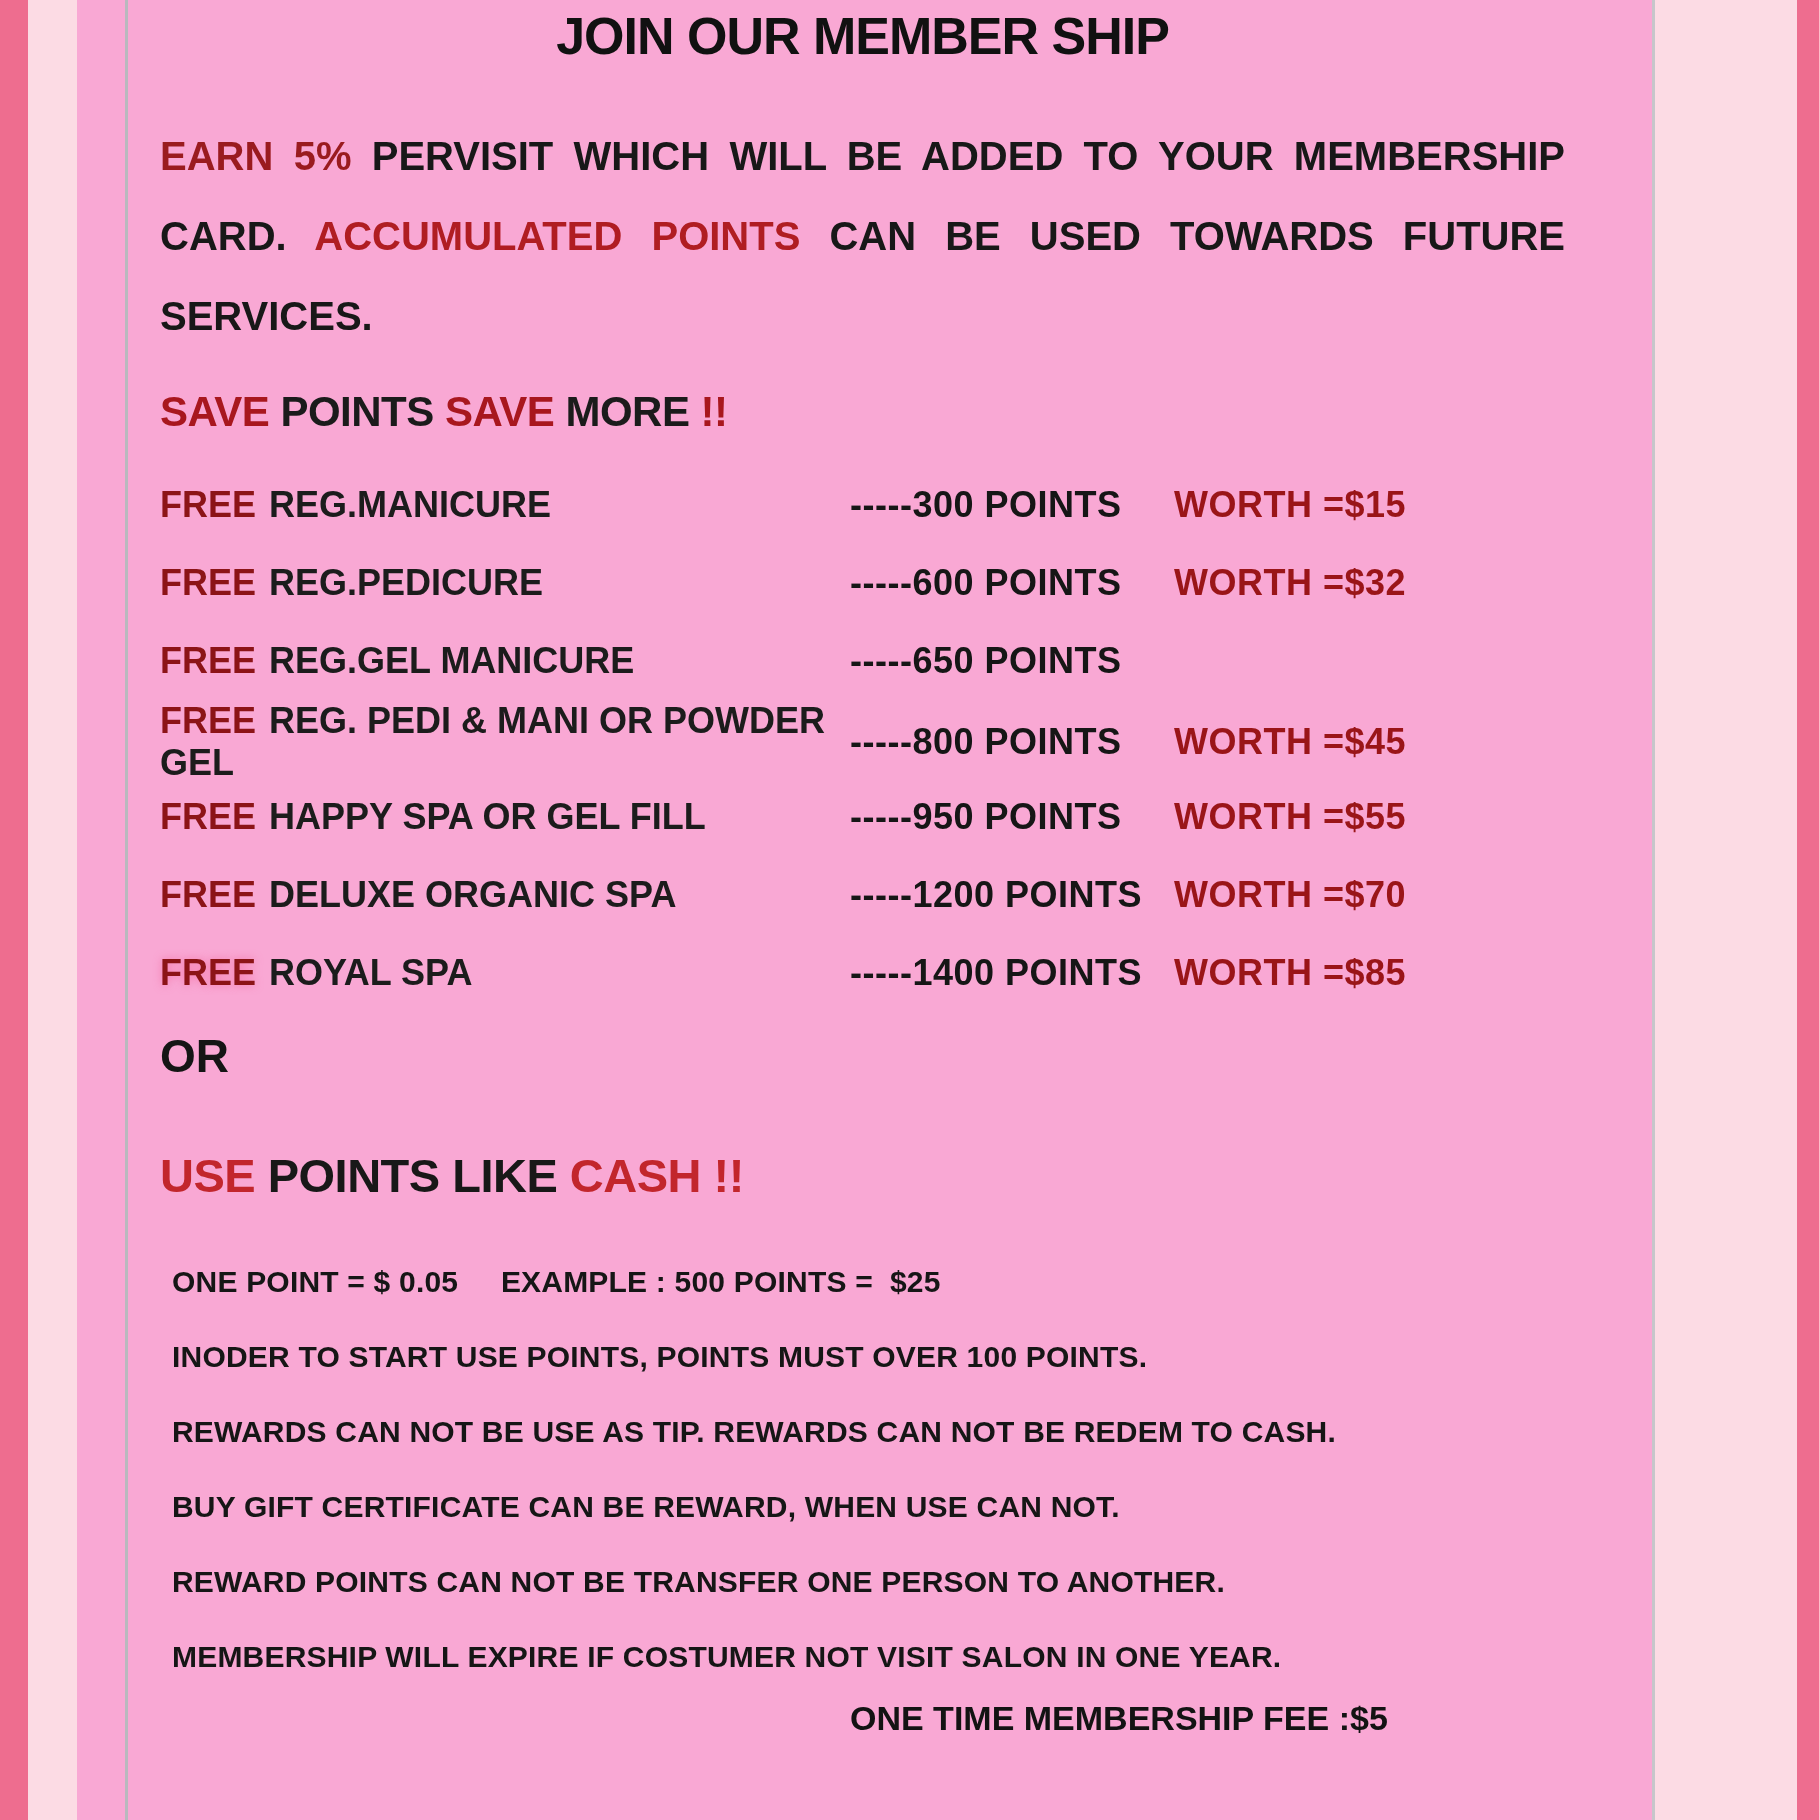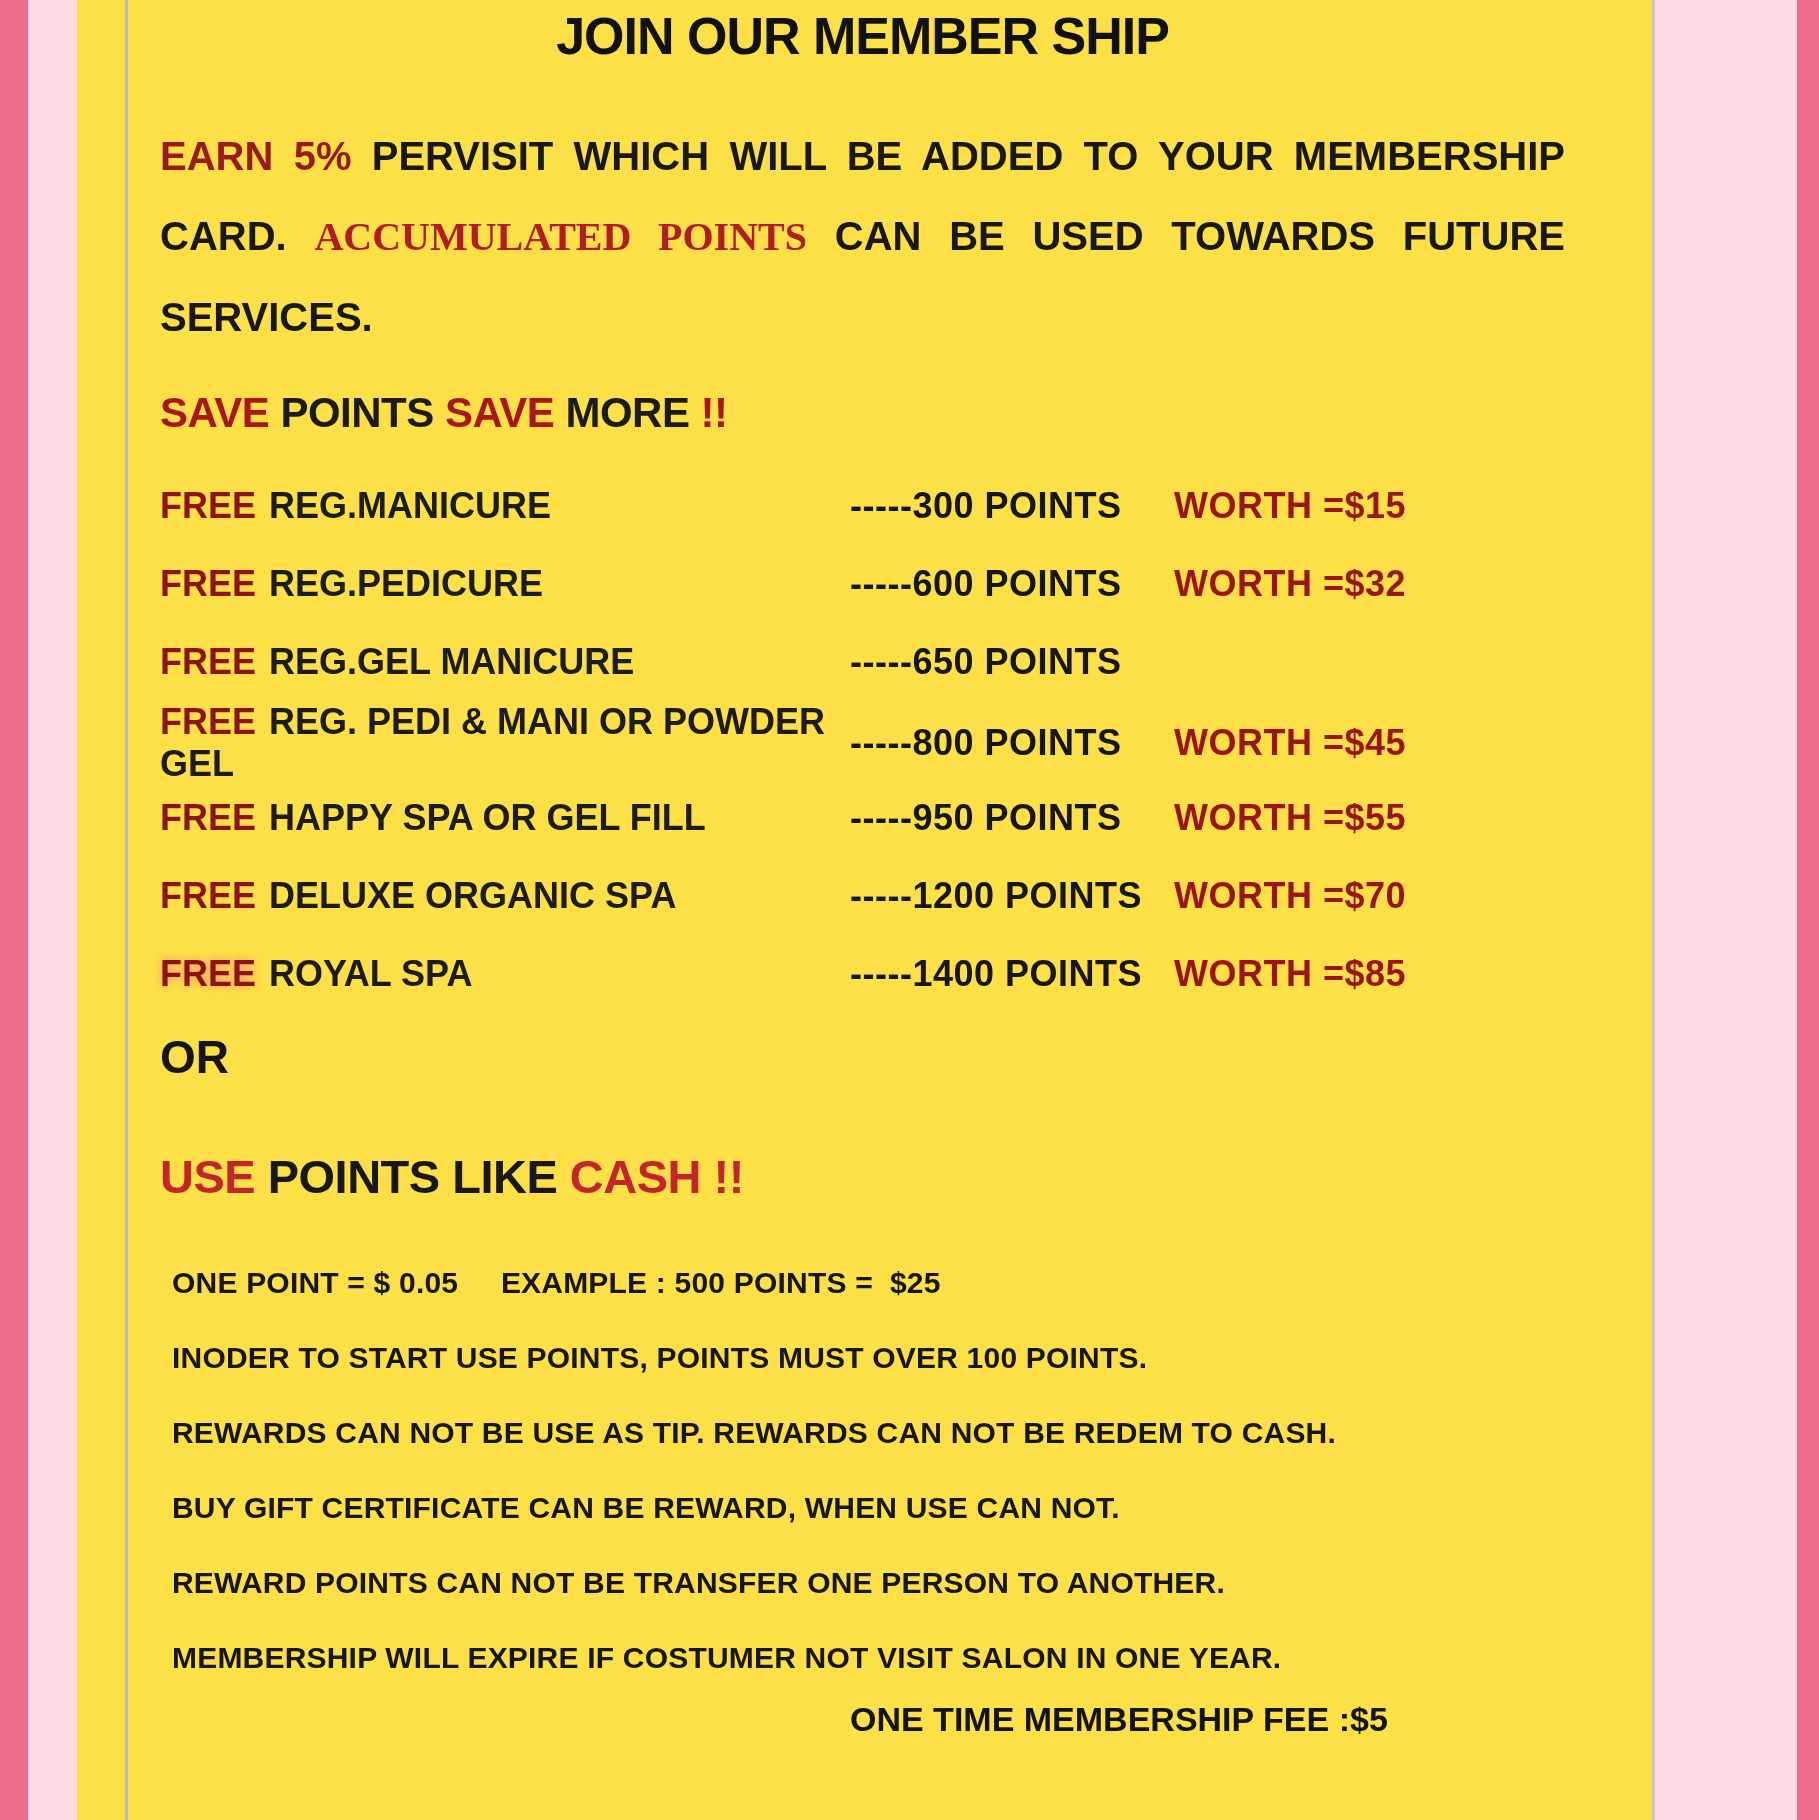--- a/index.html
+++ b/index.html
@@ -7,33 +7,33 @@
     width:1819px;height:1820px;
     background:#fcdbe4;
     font-family:"Liberation Sans", sans-serif;
     position:relative;overflow:hidden;
     color:#1c1c1c;
   }
   .stripe-left{position:absolute;left:0;top:0;bottom:0;width:28px;background:#ee6d8f;}
   .stripe-right{position:absolute;right:0;top:0;bottom:0;width:22px;background:#ee6d8f;}
   .paper{
     position:absolute;left:77px;top:0;bottom:0;width:1575px;
-    background:#fde047;border-right:3px solid #c6c6ca;
+    background:#f9a8d4;border-right:3px solid #c6c6ca;
   }
   .edge-line{position:absolute;top:0;bottom:0;width:3px;background:#b9b9be;left:48px;}
   .content{position:absolute;left:83px;top:0;width:1405px;}
 
   .title{
     margin:6px 0 0 0;font-size:52px;font-weight:800;line-height:60px;
     text-align:center;letter-spacing:-1px;color:#111;
   }
   .intro{margin-top:50px;font-size:40px;font-weight:700;line-height:80px;color:#181818;}
   .intro .jline{text-align:justify;text-align-last:justify;}
   .red-dark{color:#9a1b1f;}
-  .red-mid{color:#b01d22;font-family:Liberation Serif, serif;}
+  .red-mid{color:#b01d22;}
 
   .save-heading{
     width:1180px;margin-top:28px;text-align:left;
     font-size:42px;font-weight:800;line-height:56px;letter-spacing:-0.5px;color:#1b1b1b;
   }
   .save-heading .red{color:#a8171e;}
 
   .rewards{margin-top:26px;font-size:36px;font-weight:700;}
   .reward-row{display:grid;grid-template-columns:690px 324px auto;height:78px;align-items:center;}
   .free{color:#8c1417;margin-right:13px;}

